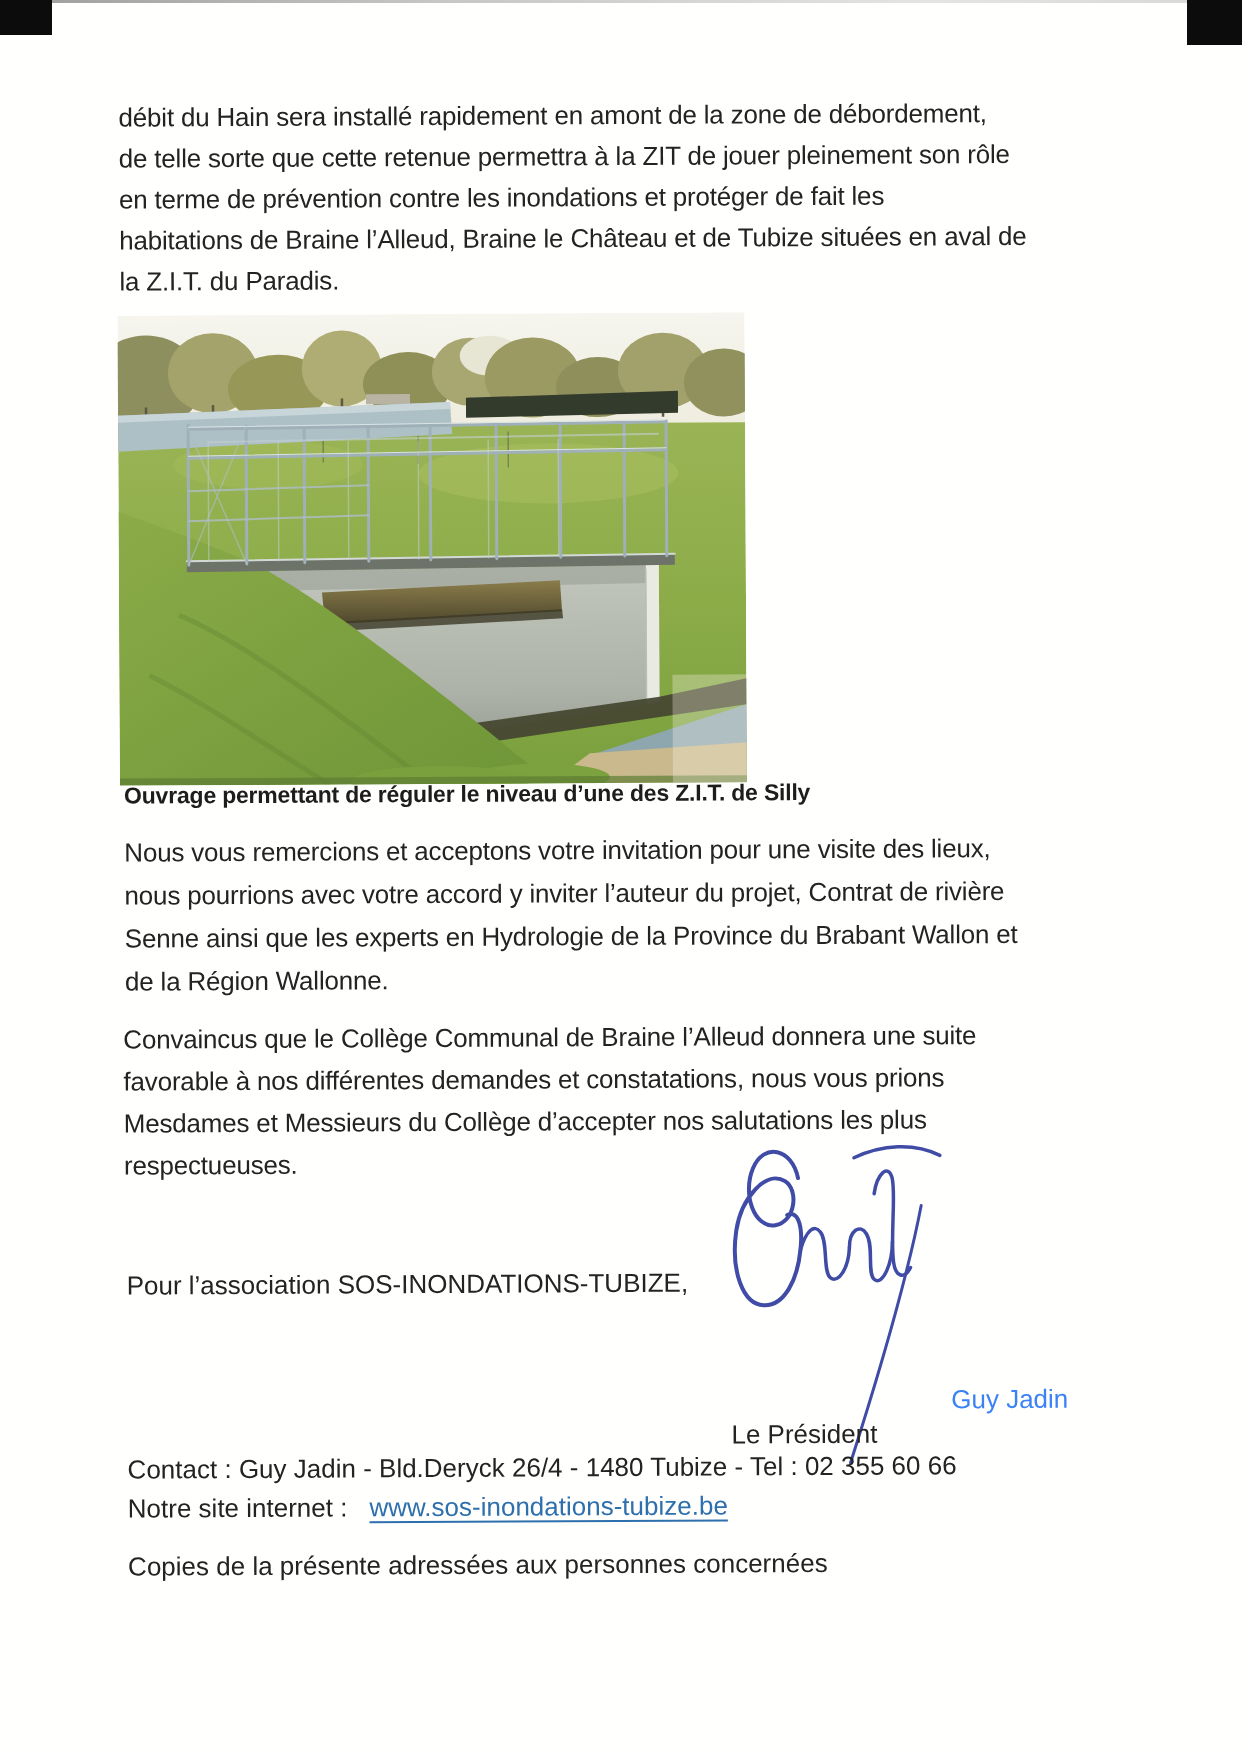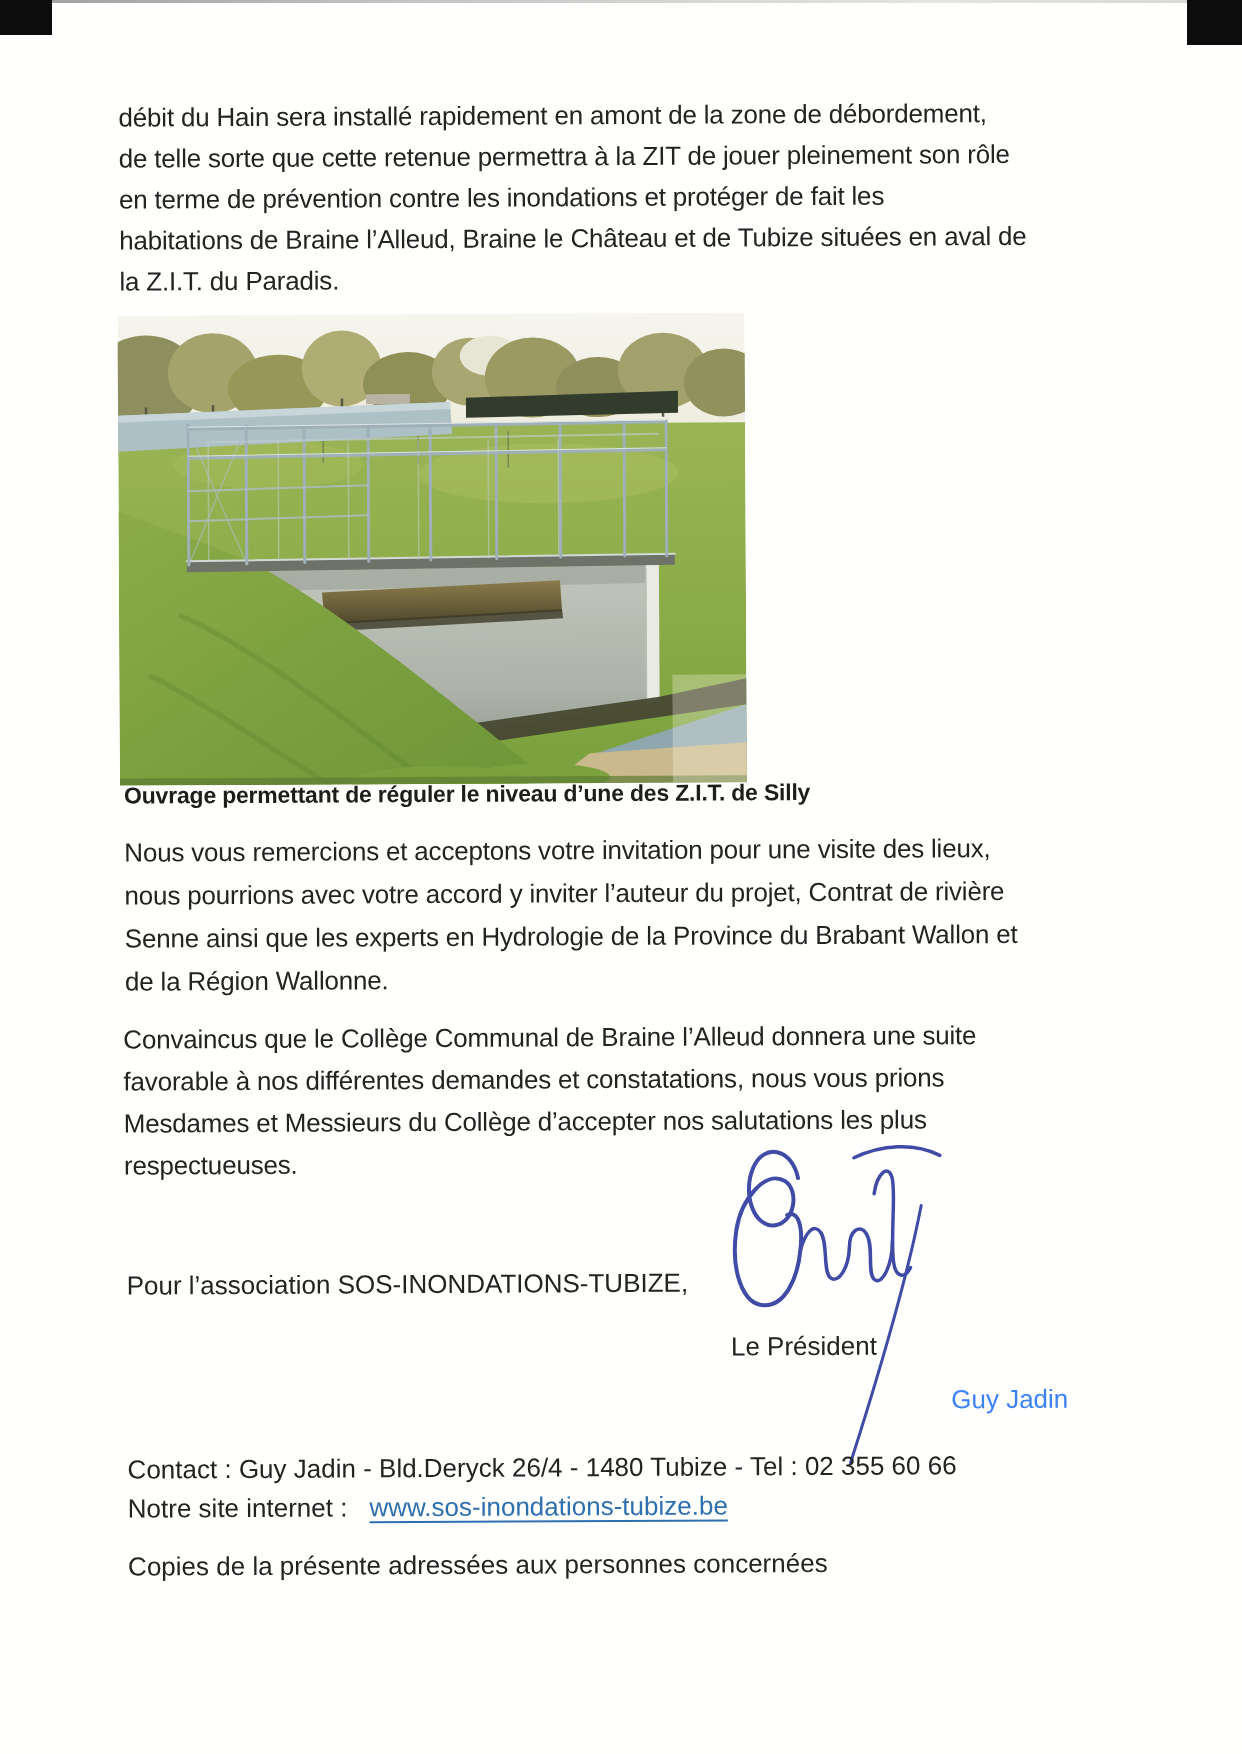--- a/index.html
+++ b/index.html
@@ -17,21 +17,21 @@
   #corner-right{right:0;top:0;width:55px;height:45px;}
   
   .para{
     position:absolute;margin:0;white-space:pre-line;
     font-size:26px;line-height:41px;letter-spacing:-0.2px;color:#232322;
   }
   #p1{left:122px;top:95px;width:1060px;}
   #p2{left:124px;top:829px;width:1060px;line-height:43px;}
   #p3{left:122px;top:1016px;width:1060px;line-height:42px;}
   #association{position:absolute;left:124px;top:1268px;margin:0;font-size:26px;color:#232322;}
-  #president-label{position:absolute;left:728px;top:1332px;font-size:26px;color:#232322;}
+  #president-label{position:absolute;left:728px;top:1420px;font-size:26px;color:#232322;}
   #president-name{position:absolute;left:948px;top:1386px;font-size:26px;color:#3b82f6;}
   #contact{position:absolute;left:124px;top:1452px;margin:0;font-size:26px;color:#232322;}
   #site{position:absolute;left:124px;top:1491px;margin:0;font-size:26px;color:#232322;}
   #site a{color:#2e6fad;text-decoration:underline;text-decoration-thickness:2px;
     text-underline-offset:5px;margin-left:22px;}
   #copies{position:absolute;left:124px;top:1549px;margin:0;font-size:26px;color:#232322;}
   
   #photo{position:absolute;left:120px;top:313px;width:627px;height:470px;}
   #photo svg{display:block;}
   #caption{position:absolute;left:124px;top:780px;margin:0;

